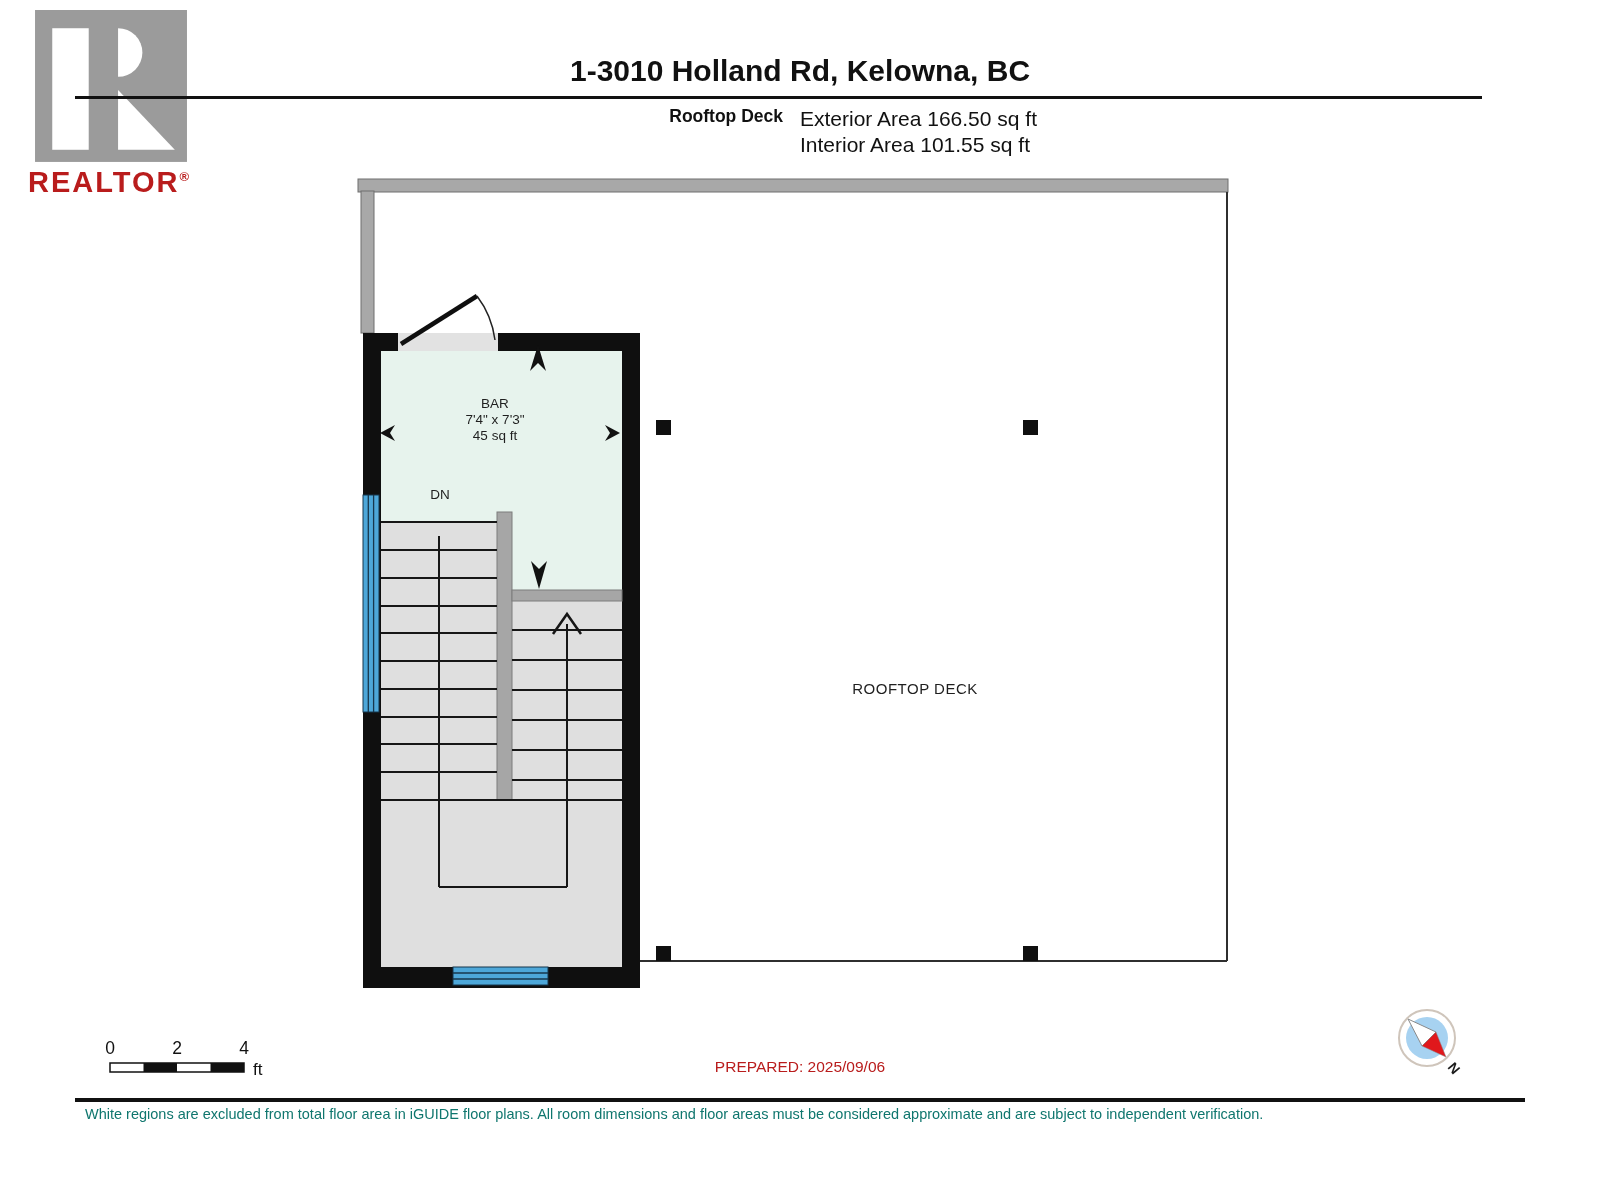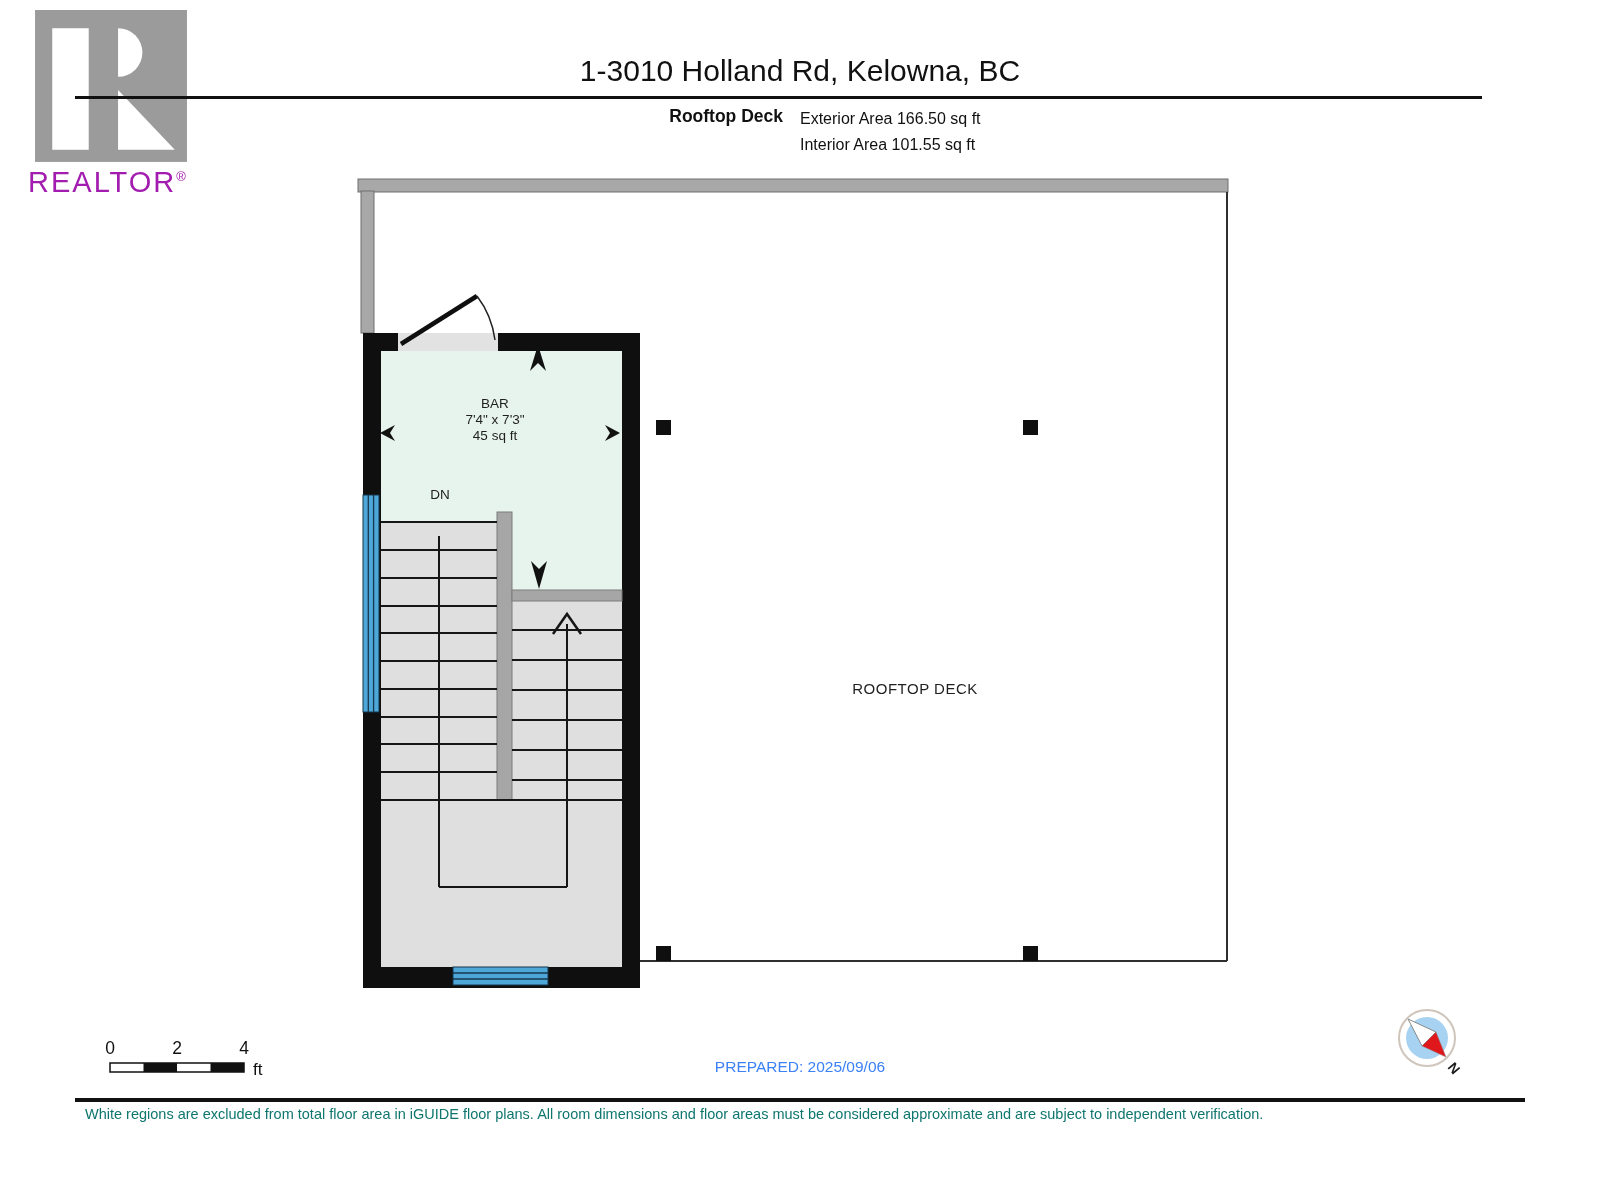--- a/index.html
+++ b/index.html
@@ -5,38 +5,38 @@
   html,body{margin:0;padding:0;background:#fff;}
   .page{
     position:relative;width:1600px;height:1200px;background:#ffffff;overflow:hidden;
     font-family:"Liberation Sans","DejaVu Sans",sans-serif;color:#111;
   }
   .abs{position:absolute;}
   
   .logo-box{position:absolute;left:35px;top:10px;width:152px;height:157px;}
   .logo-text{
     position:absolute;left:28px;top:166px;width:175px;
-    font-size:29px;letter-spacing:2px;color:#a21caf;font-weight:400;
+    font-size:29px;letter-spacing:2px;color:#b91c1c;font-weight:700;
   }
   .logo-text sup{font-size:13px;}
   
   .page-title{
     position:absolute;left:0;right:0;top:54px;text-align:center;
-    font-size:30px;font-weight:normal;color:#111;
+    font-size:30px;font-weight:bold;color:#111;
   }
   .title-rule{position:absolute;left:75px;top:96px;width:1407px;height:3px;background:#111;}
   .floor-label{
     position:absolute;right:817px;top:106px;font-size:17.5px;font-weight:bold;white-space:nowrap;
   }
   .area-lines{
-    position:absolute;left:800px;top:106px;font-size:16px;line-height:25.5px;white-space:nowrap;
+    position:absolute;left:800px;top:106px;font-size:21px;line-height:25.5px;white-space:nowrap;
   }
   
   .prepared{
-    position:absolute;left:0;right:0;top:1058px;text-align:center;font-size:15.5px;color:#3b82f6;
+    position:absolute;left:0;right:0;top:1058px;text-align:center;font-size:15.5px;color:#b91c1c;
   }
   .footer-rule{position:absolute;left:75px;top:1098px;width:1450px;height:4px;background:#111;}
   .disclaimer{
     position:absolute;left:85px;top:1106px;width:1440px;font-size:14.5px;color:#0f766e;
   }
 </style>
 </head>
 <body>
 
 <div class="page">

